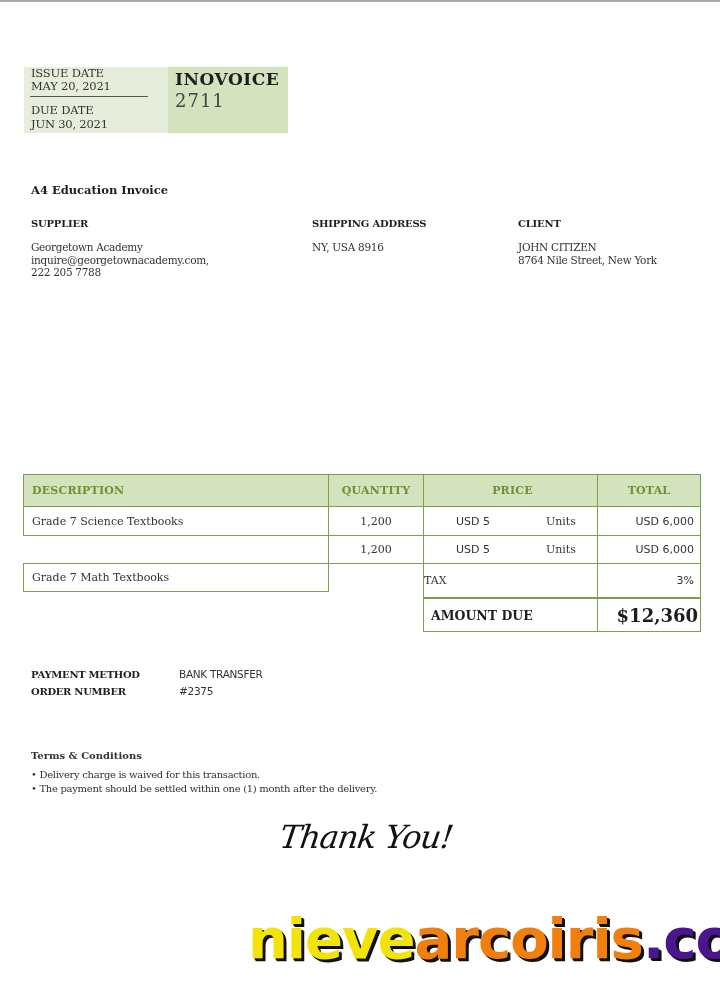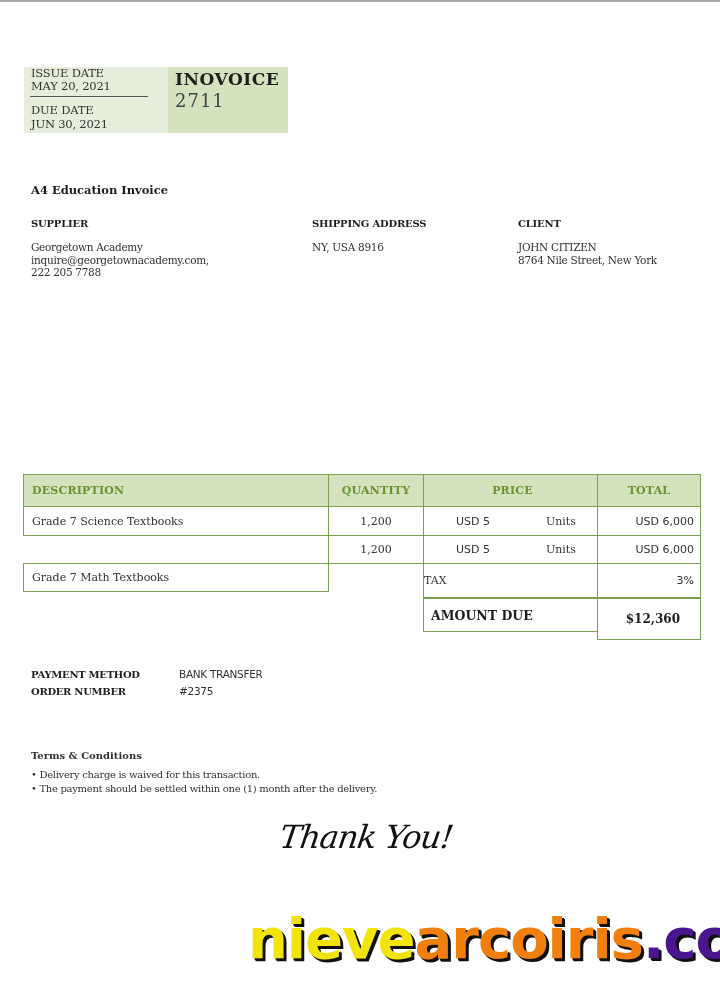--- a/index.html
+++ b/index.html
@@ -105,21 +105,21 @@
   <div class="cell sans" style="left:400px;top:61px;width:175px;height:29px;">
     <span style="position:absolute;left:32px;">USD 5</span>
     <span style="position:absolute;left:122px;font-family:'DejaVu Serif',serif;">Units</span>
   </div>
   <div class="cell sans" style="left:574px;top:61px;width:104px;height:29px;justify-content:flex-end;padding-right:6px;">USD 6,000</div>
 
   <div class="cell" style="left:400px;top:89px;width:175px;height:35px;padding-left:0;">TAX</div>
   <div class="cell sans" style="left:574px;top:89px;width:104px;height:35px;justify-content:flex-end;padding-right:6px;">3%</div>
 
   <div class="cell bold" style="left:400px;top:123px;width:175px;height:35px;padding-left:7px;border-top-width:2.5px;">AMOUNT DUE</div>
-  <div class="cell bold" style="left:574px;top:123px;width:104px;height:43px;justify-content:flex-end;padding-right:20px;font-size:12px;border-top-width:2.5px;">$12,360</div>
+  <div class="cell bold" style="left:574px;top:123px;width:104px;height:35px;justify-content:flex-end;padding-right:2px;font-size:18px;border-top-width:2.5px;">$12,360</div>
 </div>
 
 <div class="pay-l" style="top:669px;">PAYMENT METHOD</div>
 <div class="pay-v" style="top:668px;">BANK TRANSFER</div>
 <div class="pay-l" style="top:686px;">ORDER NUMBER</div>
 <div class="pay-v" style="top:685px;">#2375</div>
 
 <div class="terms-h">Terms &amp; Conditions</div>
 <div class="terms-li" style="top:769px;">
   <span>•&nbsp;</span><span>Delivery charge is waived for this transaction.</span>

